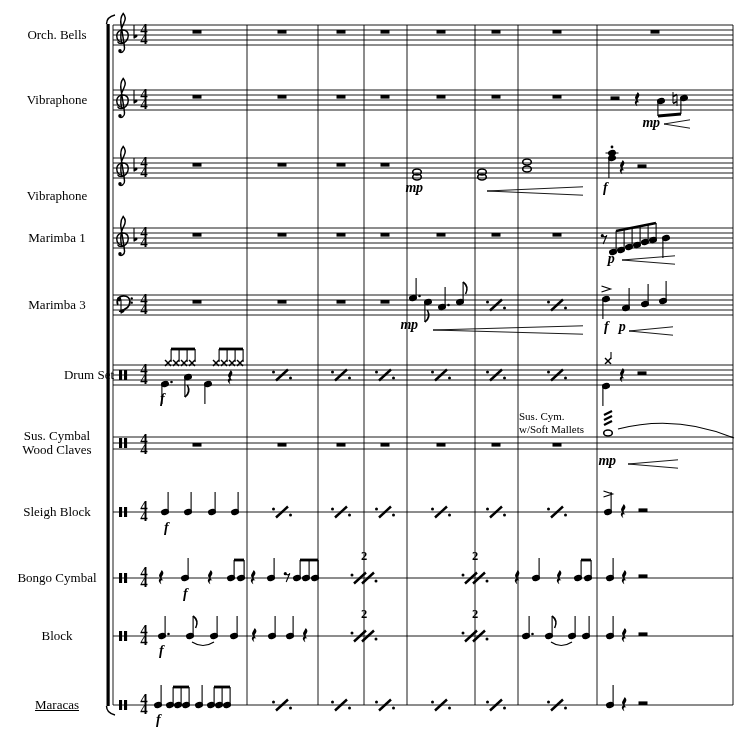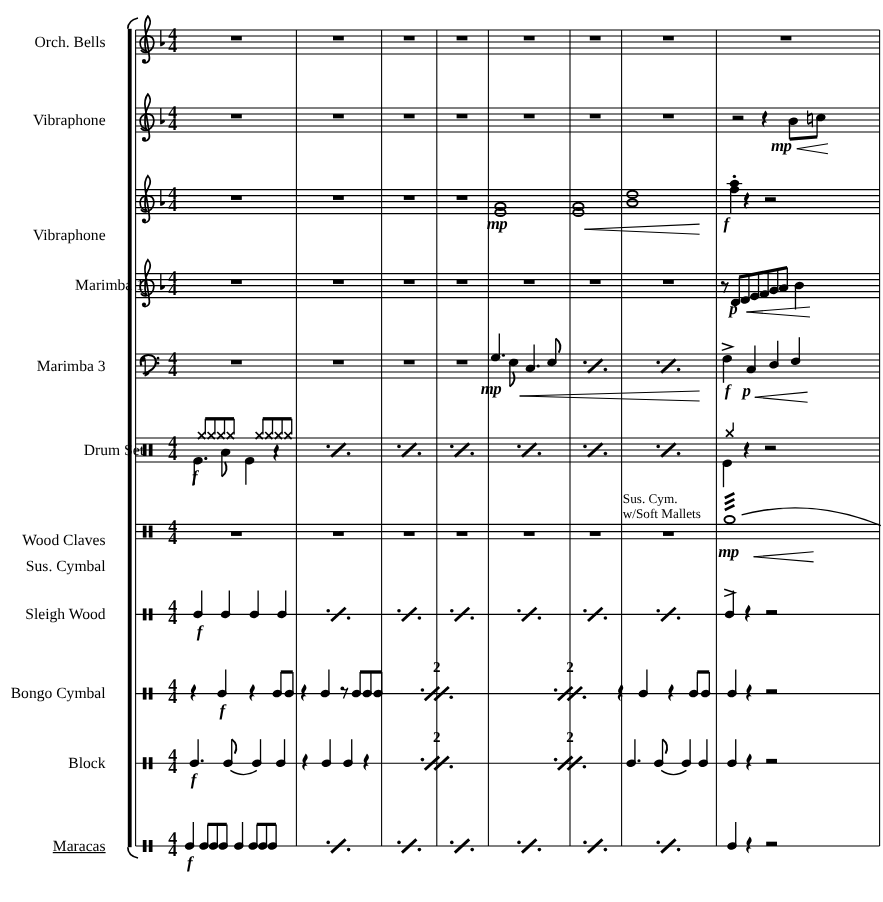--- a/index.html
+++ b/index.html
@@ -1,19 +1,19 @@
 <!DOCTYPE html>
 <html><head>
 <meta charset="utf-8">
 <style>
   html,body{margin:0;padding:0;background:#fff;}
   #stage{position:relative;width:736px;height:752px;background:#fff;overflow:hidden;
          font-family:"Liberation Serif",serif;color:#000;}
   #score-svg{position:absolute;left:0;top:0;}
-  .lbl{position:absolute;left:0;width:88px;text-align:right;font-size:13px;white-space:nowrap;}
+  .lbl{position:absolute;left:13px;width:88px;text-align:center;font-size:13px;white-space:nowrap;}
   .ts{position:absolute;font-weight:bold;font-size:15px;line-height:10px;transform:translateX(-50%);}
   .dyn{position:absolute;font-style:italic;font-weight:bold;font-size:14px;transform:translateX(-50%);letter-spacing:-0.5px;}
   .ann{position:absolute;font-size:11px;white-space:nowrap;}
   .n2{position:absolute;font-weight:bold;font-size:12.5px;transform:translateX(-50%);}
 </style>
 </head>
 <body>
 
 <div id="stage">
   <svg id="score-svg" width="736" height="752" viewBox="0 0 736 752">
@@ -495,34 +495,34 @@
   <div id="text-layer">
       <div class="lbl" style="top: 27px;">Orch. Bells</div>
       <div class="ts" style="left: 144px; top: 24px;">4</div>
       <div class="ts" style="left: 144px; top: 34px;">4</div>
       <div class="lbl" style="top: 92px;">Vibraphone</div>
       <div class="ts" style="left: 144px; top: 89px;">4</div>
       <div class="ts" style="left: 144px; top: 99px;">4</div>
       <div class="lbl" style="top: 160px; margin-top: 28px;">Vibraphone</div>
       <div class="ts" style="left: 144px; top: 157px;">4</div>
       <div class="ts" style="left: 144px; top: 167px;">4</div>
-      <div class="lbl" style="top: 230px; margin-left: 32px;">Marimba 1</div>
+      <div class="lbl" style="top: 230px;">Marimba 1</div>
       <div class="ts" style="left: 144px; top: 227px;">4</div>
       <div class="ts" style="left: 144px; top: 237px;">4</div>
       <div class="lbl" style="top: 297px;">Marimba 3</div>
       <div class="ts" style="left: 144px; top: 294px;">4</div>
       <div class="ts" style="left: 144px; top: 304px;">4</div>
       <div class="lbl" style="top: 367px; padding-left: 32px;">Drum Set</div>
       <div class="ts" style="left: 144px; top: 364px;">4</div>
       <div class="ts" style="left: 144px; top: 374px;">4</div>
-      <div class="lbl" style="top: 428px; margin-top: 36px;">Sus. Cymbal</div>
+      <div class="lbl" style="top: 428px;">Sus. Cymbal</div>
       <div class="lbl" style="top: 442px;">Wood Claves</div>
       <div class="ts" style="left: 144px; top: 434px;">4</div>
       <div class="ts" style="left: 144px; top: 444px;">4</div>
-      <div class="lbl" style="top: 504px;">Sleigh Wood</div>
+      <div class="lbl" style="top: 504px;">Sleigh Block</div>
       <div class="ts" style="left: 144px; top: 501px;">4</div>
       <div class="ts" style="left: 144px; top: 511px;">4</div>
       <div class="lbl" style="top: 570px;">Bongo Cymbal</div>
       <div class="ts" style="left: 144px; top: 567px;">4</div>
       <div class="ts" style="left: 144px; top: 577px;">4</div>
       <div class="lbl" style="top: 628px;">Block</div>
       <div class="ts" style="left: 144px; top: 625px;">4</div>
       <div class="ts" style="left: 144px; top: 635px;">4</div>
       <div class="lbl" style="top: 697px; text-decoration: underline;">Maracas</div>
       <div class="ts" style="left: 144px; top: 694px;">4</div>

